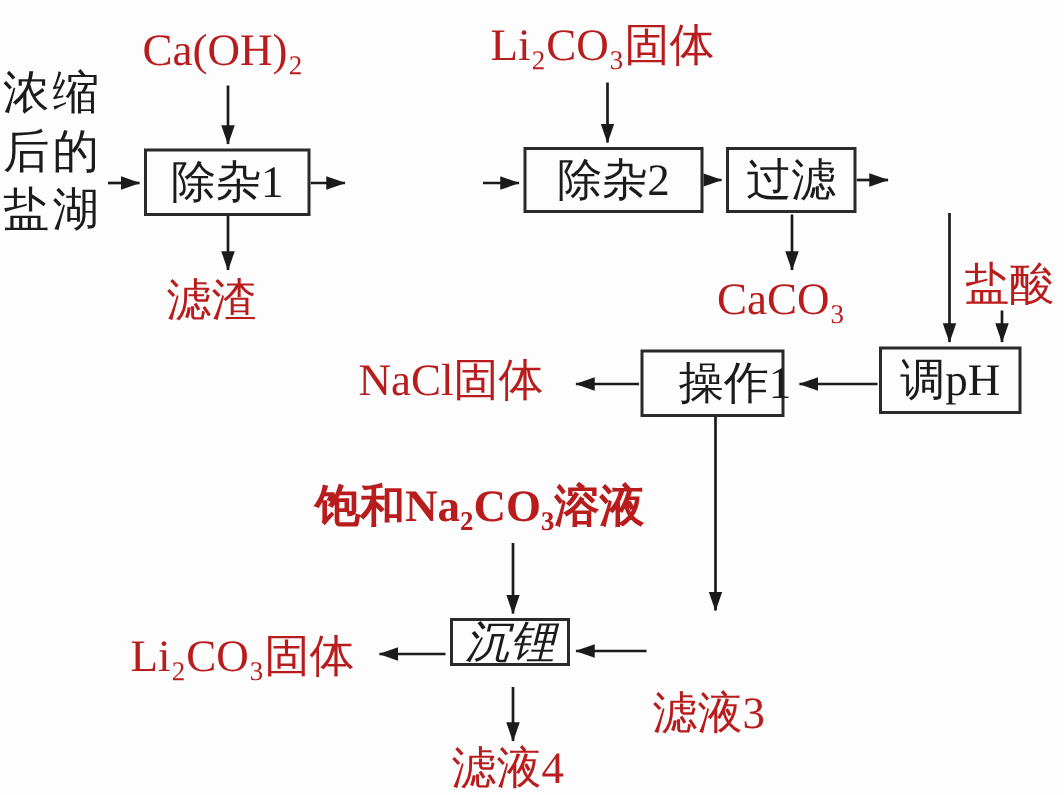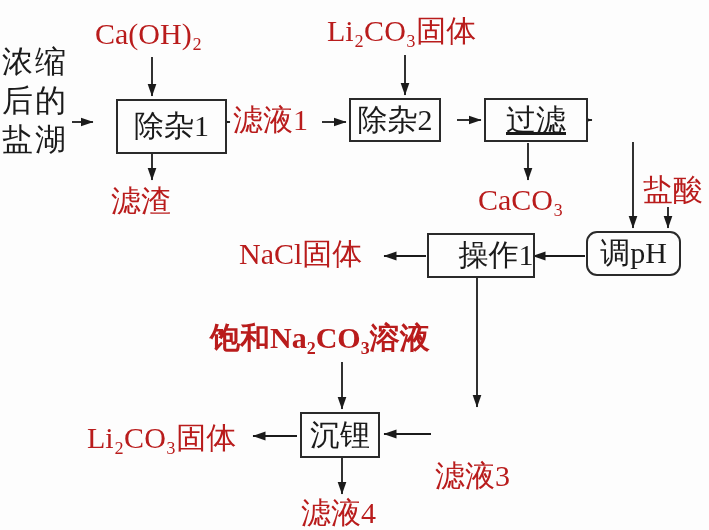--- a/index.html
+++ b/index.html
@@ -86,40 +86,39 @@
     <div>浓缩</div>
     <div>后的</div>
     <div>盐湖</div>
   </div>
 
   <div class="lbl" style="left:95px; top:17px;">Ca(OH)₂</div>
   <div class="lbl" style="left:327px; top:14px;">Li₂CO₃固体</div>
   <div class="lbl" style="left:643px; top:173px;">盐酸</div>
   <div class="lbl" style="left:210px; top:321px;font-weight:bold;">饱和Na₂CO₃溶液</div>
 
-  <div class="box" style="left:96px; top:99px; width:111px; height:55px;margin-left:20px;">
+  <div class="box" style="left:96px; top:99px; width:111px; height:45px;">
     <span>除杂1</span>
   </div>
-  <div class="box" style="left:349px; top:98px; width:92px; height:44px;">
+  <div class="box" style="left:349px; top:98px; width:120px; height:44px;">
     <span>除杂2</span>
   </div>
-  <div class="box" style="left:484px; top:98px; width:104px; height:44px;text-decoration:underline;">
+  <div class="box" style="left:484px; top:98px; width:87px; height:44px;">
     <span>过滤</span>
   </div>
-  <div class="box" style="left:586px; top:231px; width:95px; height:45px;border-radius:11px;">
+  <div class="box" style="left:586px; top:231px; width:95px; height:45px;">
     <span>调pH</span>
   </div>
-  <div class="box" style="left:427px; top:233px; width:108px; height:45px;padding-left:30px;">
+  <div class="box" style="left:427px; top:233px; width:96px; height:45px;padding-left:30px;">
     <span>操作1</span>
   </div>
-  <div class="box" style="left:300px; top:412px; width:80px; height:46px;">
+  <div class="box" style="left:300px; top:412px; width:80px; height:32px;font-style:italic;">
     <span>沉锂</span>
   </div>
 
-  <div class="lbl" style="left:233px; top:103px;">滤液1</div>
   <div class="lbl" style="left:111px; top:184px;">滤渣</div>
   <div class="lbl" style="left:478px; top:183px;">CaCO₃</div>
   <div class="lbl" style="left:239px; top:237px;">NaCl固体</div>
   <div class="lbl" style="left:435px; top:411px;margin-top:48px;">滤液3</div>
   <div class="lbl" style="left:87px; top:421px;">Li₂CO₃固体</div>
   <div class="lbl" style="left:301px; top:496px;">滤液4</div>
 
 </div>
 
 </body></html>

